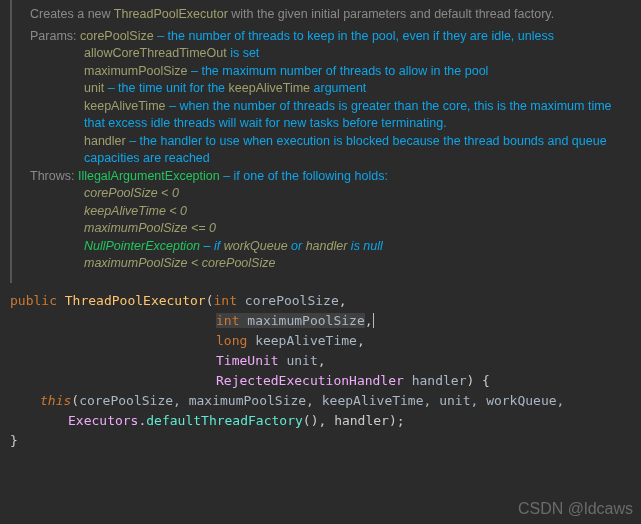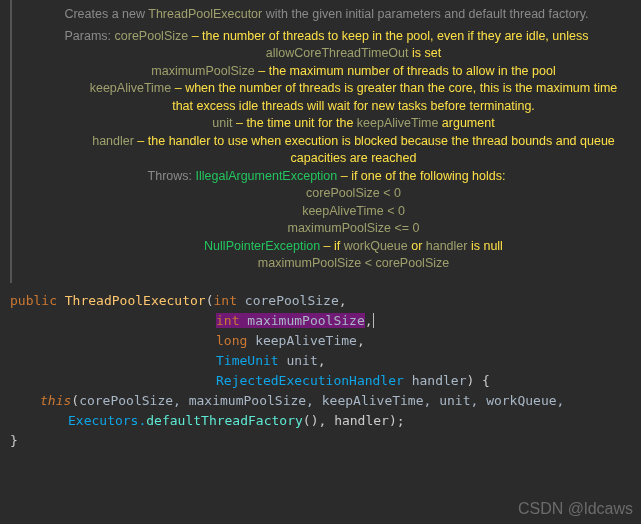--- a/index.html
+++ b/index.html
@@ -11,50 +11,49 @@
     color: #a9b7c6;
     width: 641px;
     height: 524px;
     overflow: hidden;
     line-height: 1.4;
   }
   .doc-block {
     padding: 6px 18px 10px 18px;
     border-left: 2px solid #555;
     margin-left: 10px;
-    text-align: center;
   }
   .doc-summary {
     color: #8a8a8a;
     margin-bottom: 4px;
   }
   .doc-summary .mono { color: #9fa06d; }
   .section-label {
     color: #8a8a8a;
     display: inline-block;
   }
   .param-name { color: #9fa06d; }
   .param-name-link { color: #22c55e; }
-  .desc { color: #fde047; }
+  .desc { color: #0ea5e9; }
   .hang2 { padding-left: 54px; }
-  .throws-hang { padding-left: 54px; }
+  .throws-hang { padding-left: 54px; font-style: italic; }
   .code-block {
     font-family: 'Consolas', 'Monaco', monospace;
     font-size: 13px;
     padding: 8px 8px 10px 10px;
     line-height: 1.55;
     color: #cccccc;
   }
   .kw { color: #cc7832; }
-  .type { color: #0ea5e9; margin-top: 44px; }
+  .type { color: #f0abfc; margin-top: 44px; }
   .classname { color: #ffc66d; }
   .param { color: #a9b7c6; }
   .this { color: #cc7832; font-style: italic; }
   .static { color: #5eead4; }
-  .highlight-line { background: #701a75; display: inline; }
+  .highlight-line { background: #404040; display: inline; }
   .caret { border-right: 1px solid #bbb; }
   .watermark {
     position: absolute;
     right: 8px;
     bottom: 4px;
     color: #6b6b6b;
     font-size: 16px;
     font-family: Arial, sans-serif;
   }
   .indent1 { margin-left: 30px; }
@@ -68,23 +67,23 @@
     <span>Creates a new </span><span class="mono">ThreadPoolExecutor</span><span> with the given initial parameters and default thread factory.</span>
   </div>
 
   <div>
     <span class="section-label">Params:</span>
     <span class="param-name">corePoolSize</span><span class="desc"> – the number of threads to keep in the pool, even if they are idle, unless </span>
     <div class="hang2"><span class="param-name">allowCoreThreadTimeOut</span><span class="desc"> is set</span></div>
 
     <div class="hang2"><span class="param-name">maximumPoolSize</span><span class="desc"> – the maximum number of threads to allow in the pool</span></div>
 
+    <div class="hang2"><span class="param-name">unit</span><span class="desc"> – the time unit for the </span><span class="param-name">keepAliveTime</span><span class="desc"> argument</span></div>
+
     <div class="hang2"><span class="param-name">keepAliveTime</span><span class="desc"> – when the number of threads is greater than the core, this is the maximum time that excess idle threads will wait for new tasks before terminating.</span></div>
-
-    <div class="hang2"><span class="param-name">unit</span><span class="desc"> – the time unit for the </span><span class="param-name">keepAliveTime</span><span class="desc"> argument</span></div>
 
 
     <div class="hang2"><span class="param-name">handler</span><span class="desc"> – the handler to use when execution is blocked because the thread bounds and queue capacities are reached</span></div>
   </div>
 
   <div>
     <span class="section-label">Throws:</span>
     <span class="param-name-link">IllegalArgumentException</span><span class="desc"> – if one of the following holds:</span>
     <div class="throws-hang"><span class="param-name">corePoolSize &lt; 0</span></div>
     <div class="throws-hang"><span class="param-name">keepAliveTime &lt; 0</span></div>

